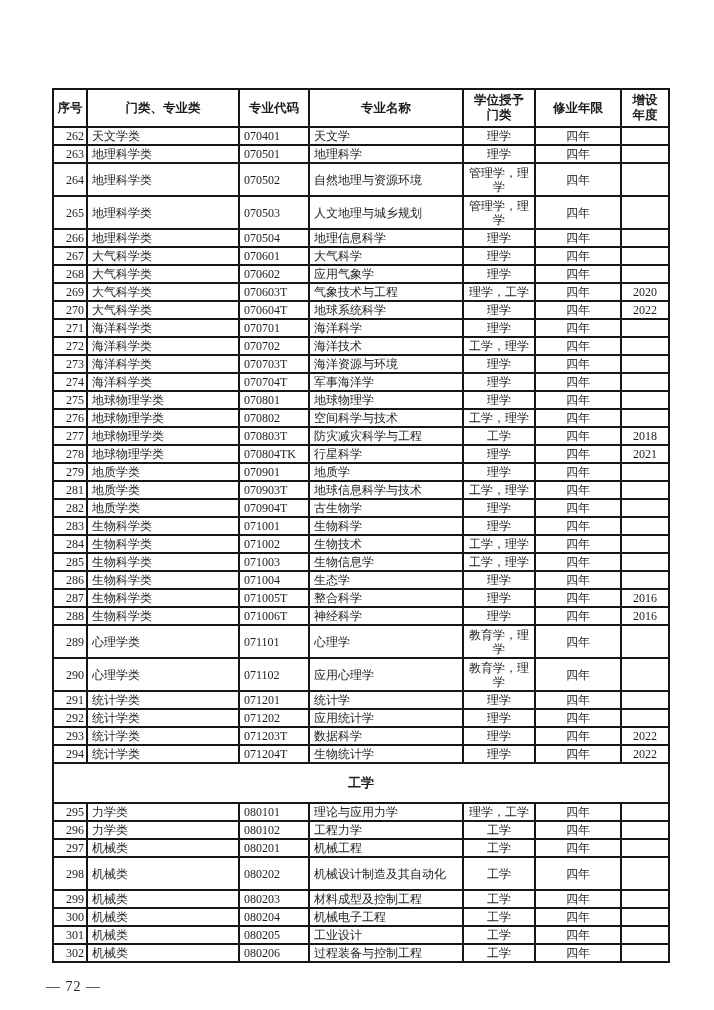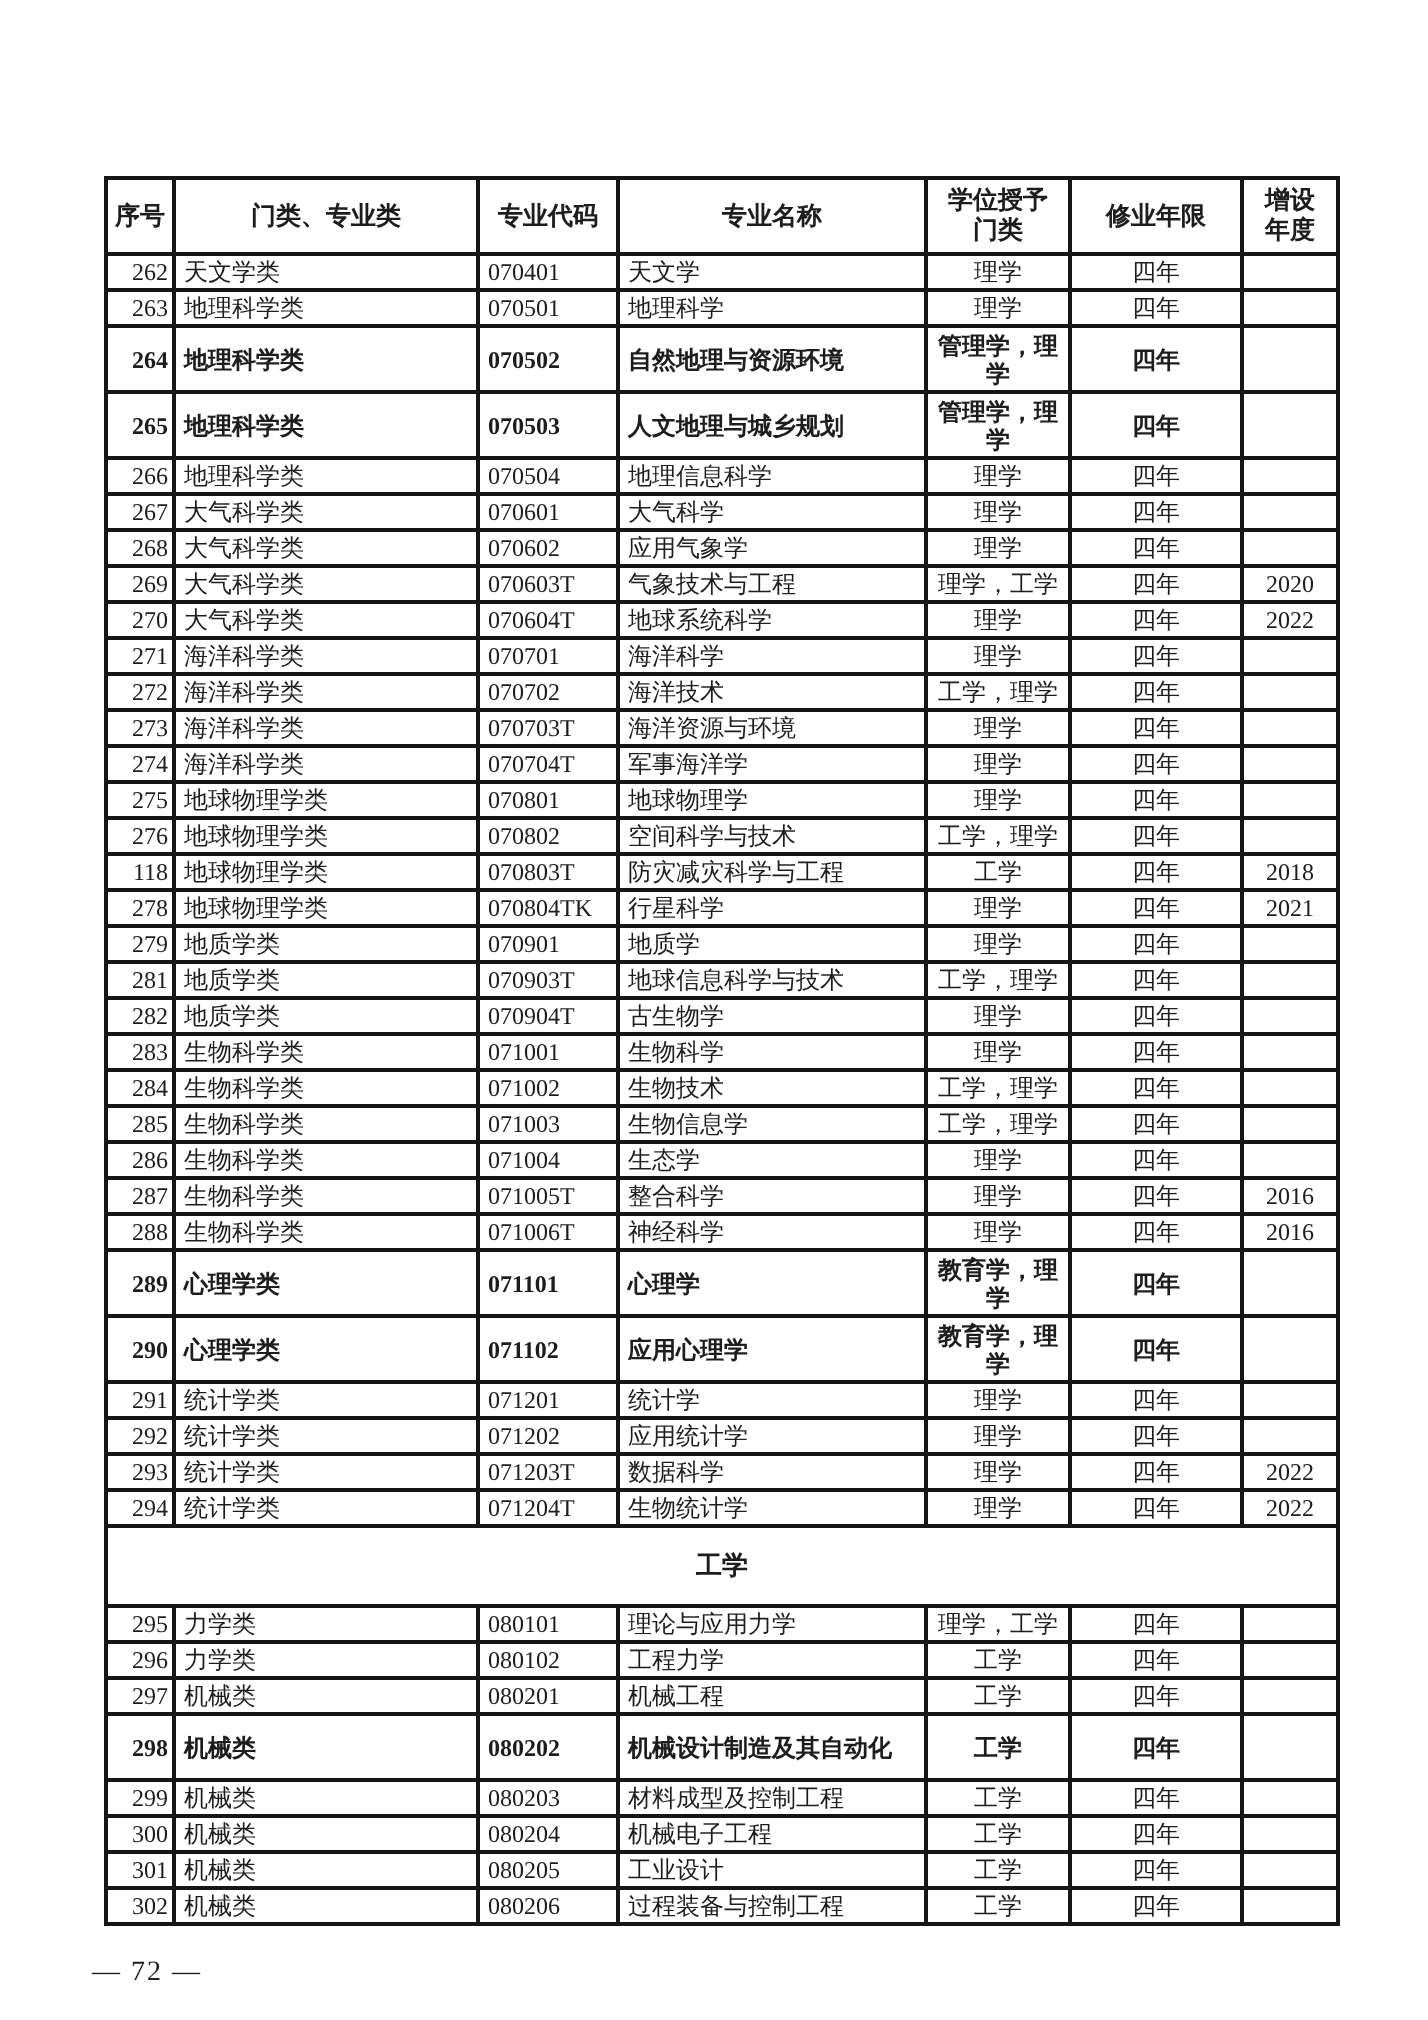--- a/index.html
+++ b/index.html
@@ -30,21 +30,21 @@
   .majors th {
     font-weight:bold;
     font-size:12.5px;
     line-height:15px;
     text-align:center;
     white-space:pre-line;
     height:34px;
     padding:1px 0;
   }
   tr.r { height:17px; }
-  tr.tall { height:33px;font-weight:bold; }
+  tr.tall { height:33px; }
   td.c-no  { text-align:right; }
   td.c-cat, td.c-code, td.c-name { text-align:left; padding-left:4px; }
   td.c-deg, td.c-yrs, td.c-add { text-align:center; }
   tr.section td {
     height:36px;
     text-align:center;
     font-weight:bold;
     font-size:13px;
   }
   .pageno {
@@ -212,21 +212,21 @@
         <tr class="r">
           <td class="c-no">276</td>
           <td class="c-cat">地球物理学类</td>
           <td class="c-code">070802</td>
           <td class="c-name">空间科学与技术</td>
           <td class="c-deg">工学，理学</td>
           <td class="c-yrs">四年</td>
           <td class="c-add"></td>
         </tr>
         <tr class="r">
-          <td class="c-no">118</td>
+          <td class="c-no">277</td>
           <td class="c-cat">地球物理学类</td>
           <td class="c-code">070803T</td>
           <td class="c-name">防灾减灾科学与工程</td>
           <td class="c-deg">工学</td>
           <td class="c-yrs">四年</td>
           <td class="c-add">2018</td>
         </tr>
         <tr class="r">
           <td class="c-no">278</td>
           <td class="c-cat">地球物理学类</td>

